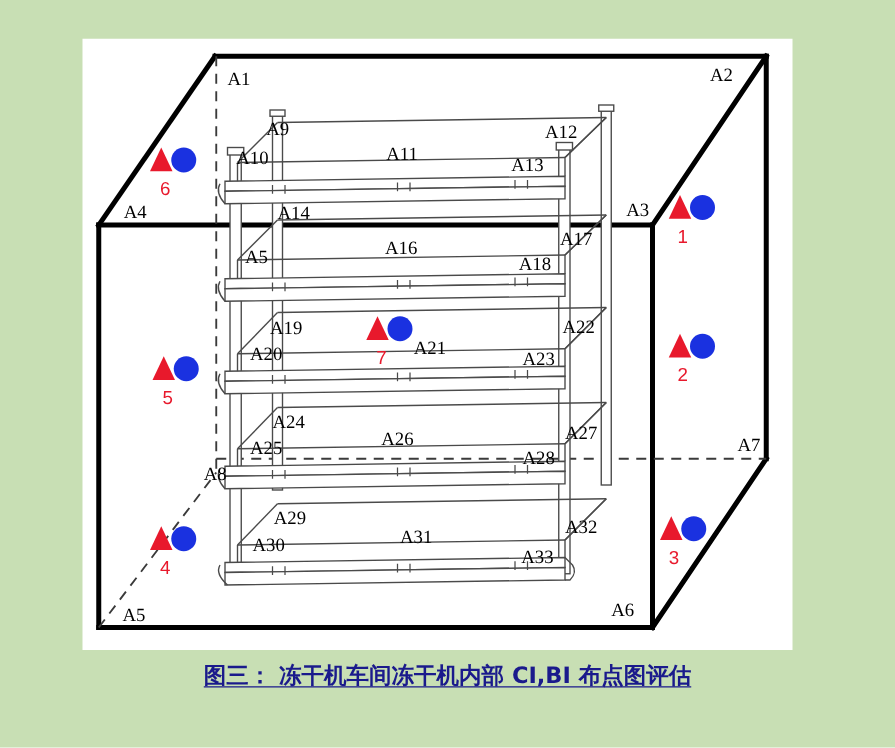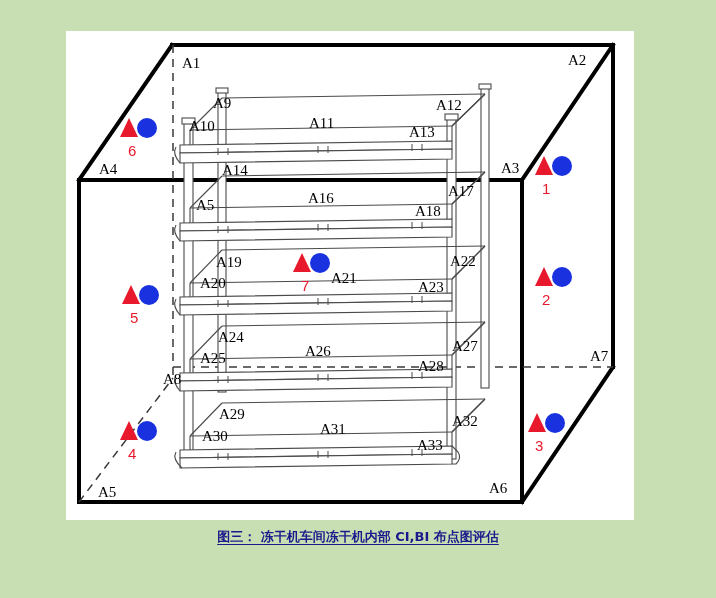--- a/index.html
+++ b/index.html
@@ -74,21 +74,21 @@
   }
   .tri { fill: #e8192c; }
   .dot { fill: #1a31e0; }
   .caption {
     position: absolute;
     left: 0;
     top: 528px;
     width: 716px;
     text-align: center;
     font-family: "DejaVu Sans", "Liberation Sans", sans-serif;
-    font-size: 13px;
+    font-size: 18px;
     font-weight: bold;
     color: #1a1a8c;
   }
   .caption span {
     text-decoration: underline;
     text-underline-offset: 3px;
   }
 </style>
 </head>
 <body>

